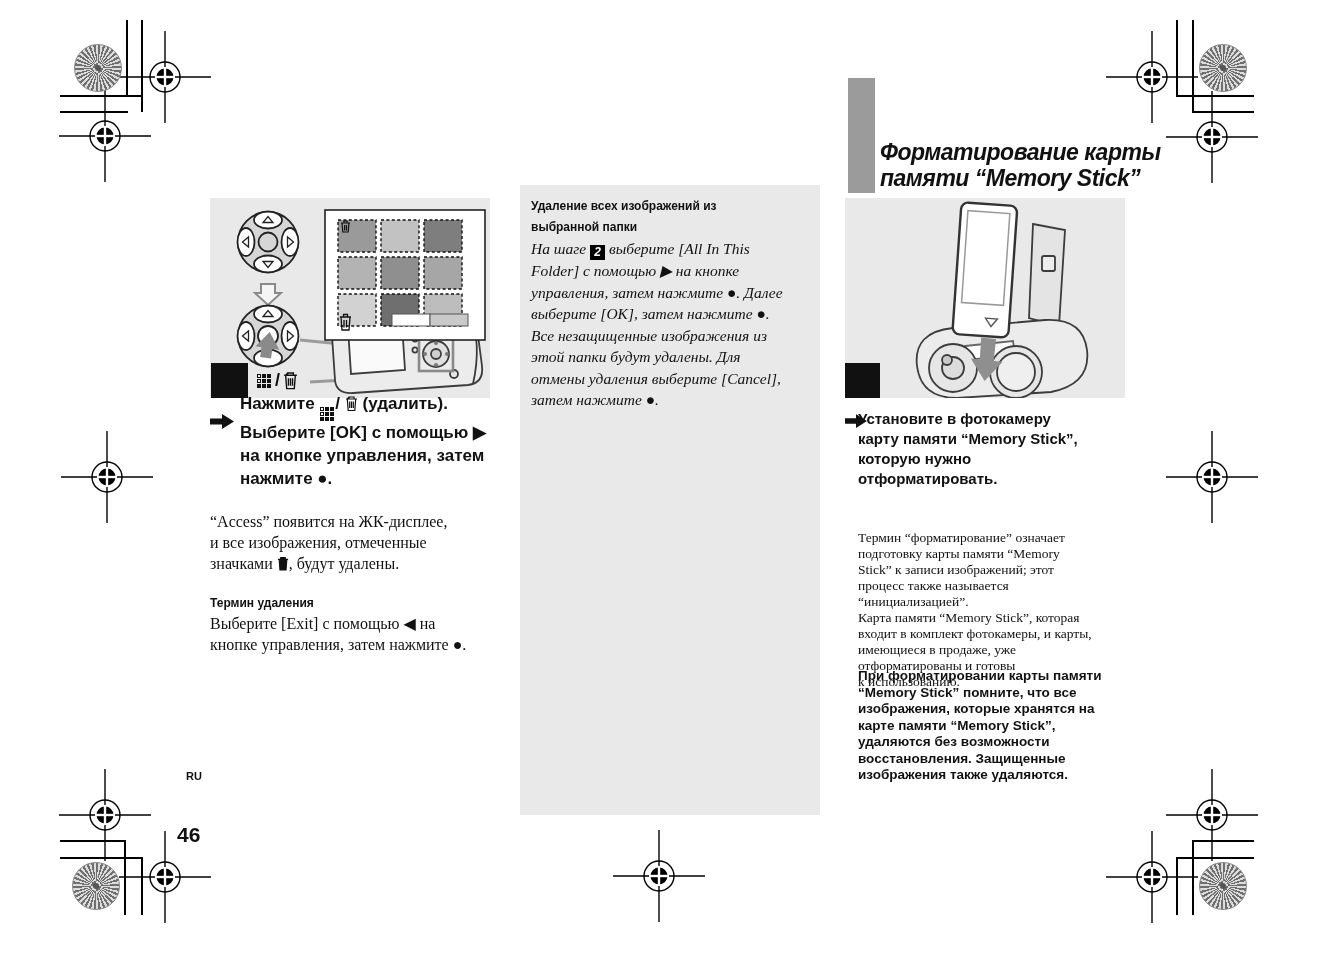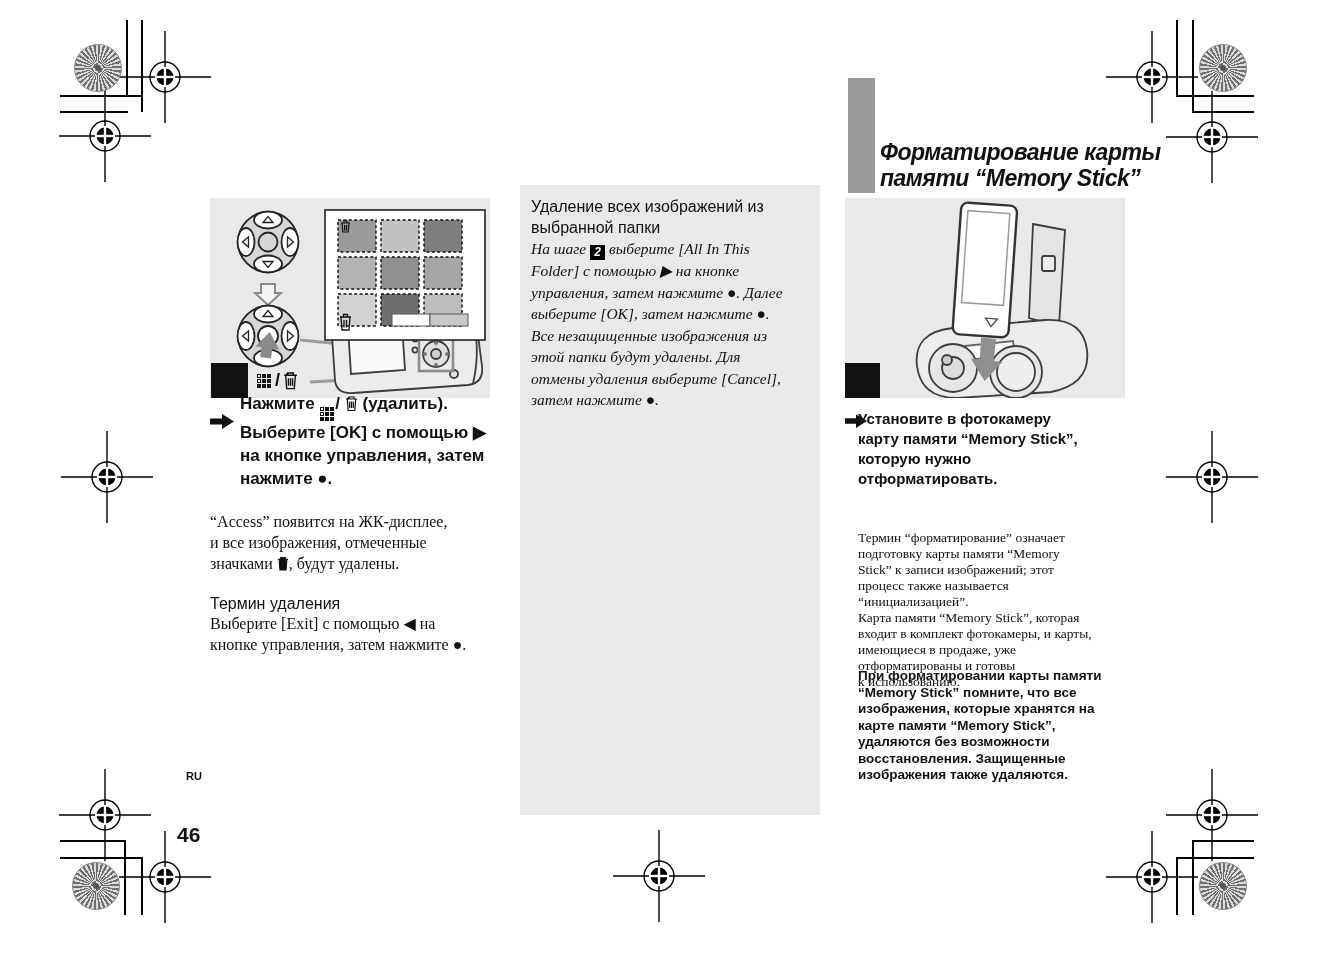--- a/index.html
+++ b/index.html
@@ -19,21 +19,21 @@
             border-radius:50%;background:#555;}
   .titlebar{position:absolute;left:848px;top:78px;width:27px;height:115px;background:#9b9b9b;}
   .title{position:absolute;left:880px;top:139px;width:300px;font-weight:bold;font-style:italic;
          font-size:23px;line-height:26px;letter-spacing:-0.5px;}
   .instr-bold-lg{font-weight:bold;font-size:17px;line-height:23px;}
   .instr-bold-sm{font-weight:bold;font-size:15px;line-height:20px;}
   .body-serif-lg{font-size:16px;line-height:21px;}
   .body-serif-md{font-size:15.5px;line-height:21.5px;font-style:italic;}
   .body-serif-sm{font-size:13.5px;line-height:16px;}
   .warn-bold{font-weight:bold;font-size:13.5px;line-height:16.5px;}
-  .h-bold{font-weight:normal;font-size:16px;line-height:21px;}
+  .h-bold{font-weight:bold;font-size:12px;line-height:21px;}
   .stepbadge{display:inline-block;width:15px;height:15px;background:#000;color:#fff;
              font-family:"Liberation Sans",sans-serif;font-weight:bold;font-size:12px;
              line-height:15px;text-align:center;vertical-align:-2px;}
   .idxicon{display:inline-grid;grid-template-columns:4px 4px 4px;grid-template-rows:4px 4px 4px;
            gap:1px;margin:0 1px;vertical-align:-2px;}
   .idxicon span{background:#111;}
   .idxicon span.h{background:none;border:1px solid #111;width:2px;height:2px;}
   .btnlabel{position:absolute;display:flex;align-items:center;gap:3px;font-weight:bold;font-size:18px;}
   .pagenum-ru{position:absolute;left:186px;top:770px;font-weight:bold;font-size:11px;}
   .pagenum{position:absolute;left:177px;top:823px;font-weight:bold;font-size:21px;}

